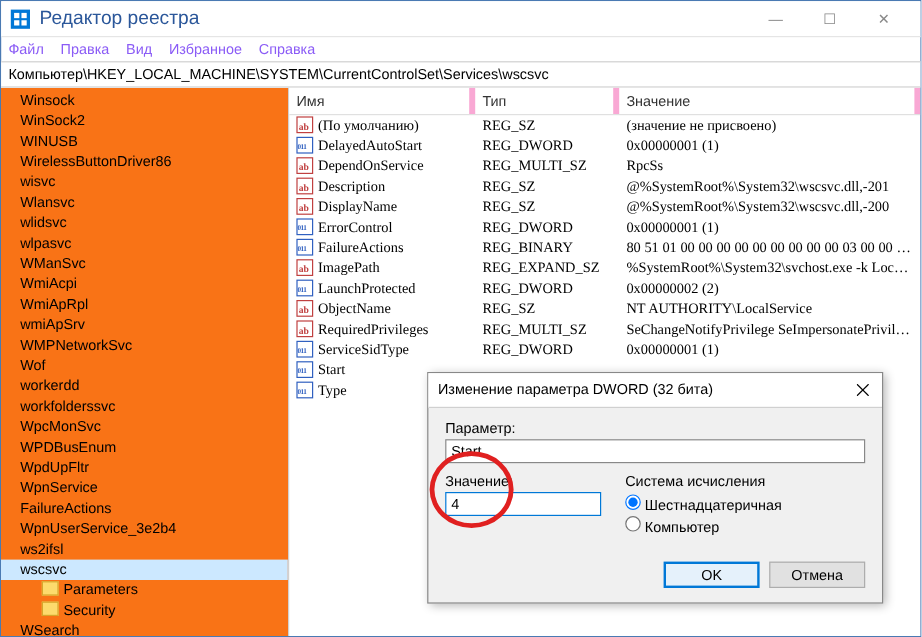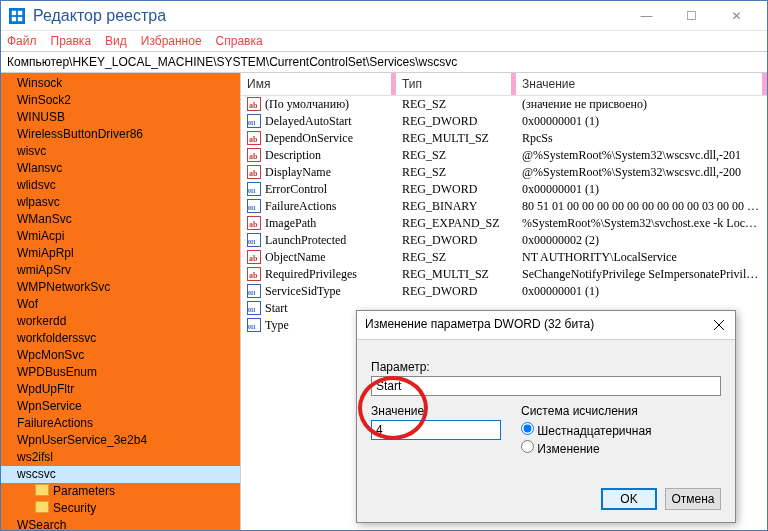--- a/index.html
+++ b/index.html
@@ -4,21 +4,21 @@
 <style>
 * { box-sizing: border-box; margin: 0; padding: 0; }
 body { font-family: "Segoe UI", Tahoma, sans-serif; font-size: 12px; color: #000; background: #fff; width: 768px; height: 531px; overflow: hidden; position: relative; }
 .window { width: 768px; height: 531px; border: 1px solid #4a7ab3; display: flex; flex-direction: column; }
 .titlebar { height: 30px; background: #fff; display: flex; align-items: center; padding: 0 8px; border-bottom: 1px solid #e5e5e5; }
 .titlebar .app-icon { width: 16px; height: 16px; background: #0078d7; margin-right: 8px; display: flex; align-items: center; justify-content: center; }
 .titlebar .app-icon svg { width: 14px; height: 14px; }
 .titlebar .title { color: #2b579a; flex: 1; font-size: 16px; }
 .win-controls { display: flex; }
 .win-controls div { width: 45px; height: 30px; display: flex; align-items: center; justify-content: center; color: #888; }
-.menubar { height: 20px; padding: 0 6px; display: flex; gap: 14px; align-items: center; color: #ef4444; font-size: 12px; }
+.menubar { height: 20px; padding: 0 6px; display: flex; gap: 14px; align-items: center; color: #8b5cf6; font-size: 12px; }
 .menubar span { cursor: default; }
 .addressbar { border-top: 1px solid #d0d0d0; border-bottom: 1px solid #d0d0d0; padding: 3px 6px; font-size: 12px; background: #fff; }
 .content { flex: 1; display: flex; overflow: hidden; }
 .tree { width: 240px; border-right: 1px solid #d0d0d0; overflow-y: scroll; overflow-x: hidden; font-size: 12px; background: #f97316; }
 .tree-inner { padding: 2px 0; }
 .tree-item { padding: 1px 6px 1px 16px; white-space: nowrap; line-height: 15px; cursor: default; }
 .tree-item.selected { background: #cce8ff; }
 .tree-item.folder::before { content: ""; display: inline-block; width: 12px; height: 10px; background: #fddb6d; border: 1px solid #d6a62c; margin-right: 4px; vertical-align: -1px; }
 .tree-item.sub { padding-left: 34px; }
 .listview { flex: 1; overflow: auto; font-size: 12px; position: relative; }
@@ -31,32 +31,32 @@
 .list-row > div { padding: 0 6px; white-space: nowrap; overflow: hidden; text-overflow: ellipsis; font-family: Liberation Serif, serif; }
 .reg-icon { display: inline-block; width: 14px; height: 14px; vertical-align: -3px; margin-right: 4px; }
 .reg-icon.str { background: linear-gradient(#fff,#fff); border: 1px solid #c04040; position: relative; }
 .reg-icon.str::after { content: "ab"; font-size: 8px; color: #c04040; position: absolute; top: -1px; left: 1px; font-weight: bold; }
 .reg-icon.bin { background: linear-gradient(#fff,#fff); border: 1px solid #3060c0; position: relative; }
 .reg-icon.bin::after { content: "011"; font-size: 6px; color: #3060c0; position: absolute; top: 0; left: 0; font-weight: bold; letter-spacing: -0.5px; }
 .dialog { position: absolute; left: 356px; top: 310px; width: 380px; background: #f0f0f0; border: 1px solid #888; box-shadow: 2px 2px 8px rgba(0,0,0,0.3); z-index: 10; }
 .dialog-title { display: flex; align-items: flex-start; padding: 6px 8px; background: #fff; border-bottom: 1px solid #d0d0d0; }
 .dialog-title span { flex: 1; font-size: 12px; }
 .dialog-close { width: 16px; height: 16px; display: flex; align-items: center; justify-content: center; }
-.dialog-body { padding: 20px 14px; font-size: 12px; }
+.dialog-body { padding: 10px 14px; font-size: 12px; }
 .dialog-body label { display: block; margin-bottom: 2px; }
 .param-field { width: 100%; border: 1px solid #888; background: #fff; padding: 2px 4px; font-size: 12px; margin-bottom: 8px; font-family: inherit; }
 .value-row { display: flex; gap: 20px; }
 .value-col { display: flex; flex-direction: column; }
 .value-input { width: 130px; border: 1px solid #0078d7; background: #fff; padding: 2px 4px; font-size: 12px; font-family: inherit; }
 .radix-group { border: none; }
 .radix-group .rtitle { margin-bottom: 4px; }
 .radix-option { display: flex; align-items: center; gap: 4px; margin-bottom: 2px; }
 .radix-option input { margin: 0; }
 .dialog-buttons { display: flex; justify-content: flex-end; gap: 8px; padding: 10px 14px 12px; }
-.dialog-buttons button { width: 56px; height: 22px; font-size: 12px; background: #e1e1e1; border: 1px solid #adadad; cursor: pointer; font-family: inherit; }
+.dialog-buttons button { width: 80px; height: 22px; font-size: 12px; background: #e1e1e1; border: 1px solid #adadad; cursor: pointer; font-family: inherit; }
 .dialog-buttons button.primary { border: 2px solid #0078d7; background: #e5f1fb; }
 .circle-annot { position: absolute; left: 358px; top: 376px; width: 70px; height: 64px; border: 4px solid #e02020; border-radius: 50%; z-index: 20; pointer-events: none; }
 ::-webkit-scrollbar { width: 16px; height: 16px; }
 ::-webkit-scrollbar-track { background: #f0f0f0; }
 ::-webkit-scrollbar-thumb { background: #c0c0c0; border: 1px solid #a0a0a0; }
 ::-webkit-scrollbar-button { background: #f0f0f0; height: 16px; border: 1px solid #c0c0c0; }
 </style>
 </head>
 <body>
 
@@ -218,21 +218,21 @@
         <input class="value-input" value="4" style="">
       </div>
       <div class="radix-group">
         <div class="rtitle">Система исчисления</div>
         <label class="radix-option">
           <input type="radio" name="radix" checked="" style="">
           <span>Шестнадцатеричная</span>
         </label>
         <label class="radix-option">
           <input type="radio" name="radix" style="">
-          <span>Изменение</span>
+          <span>Компьютер</span>
         </label>
       </div>
     </div>
   </div>
   <div class="dialog-buttons">
     <button class="primary">OK</button>
     <button>Отмена</button>
   </div>
 </div>
 

